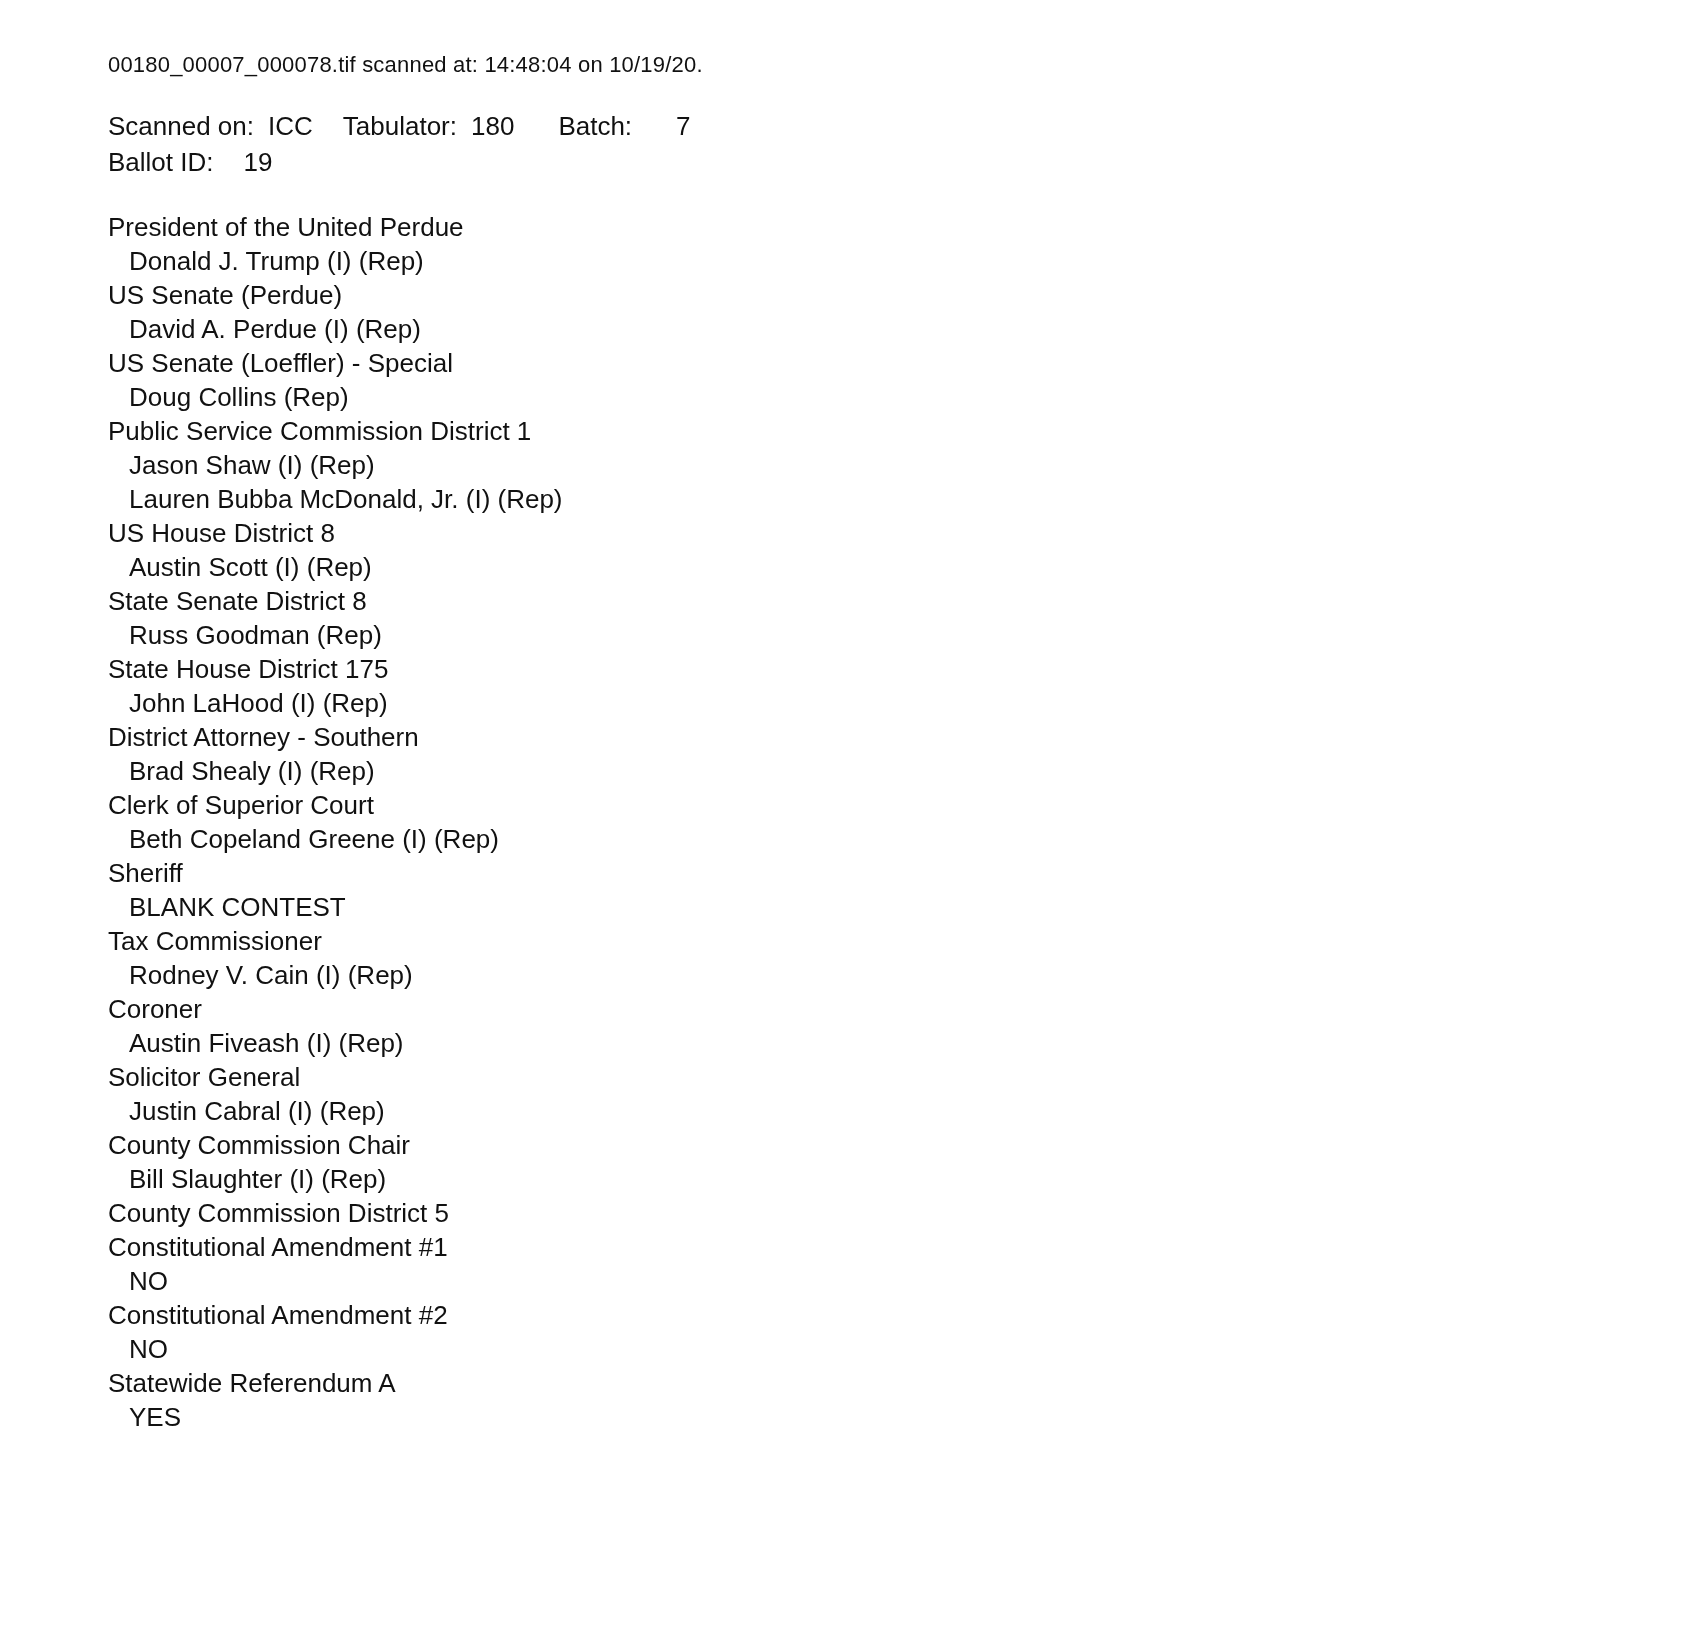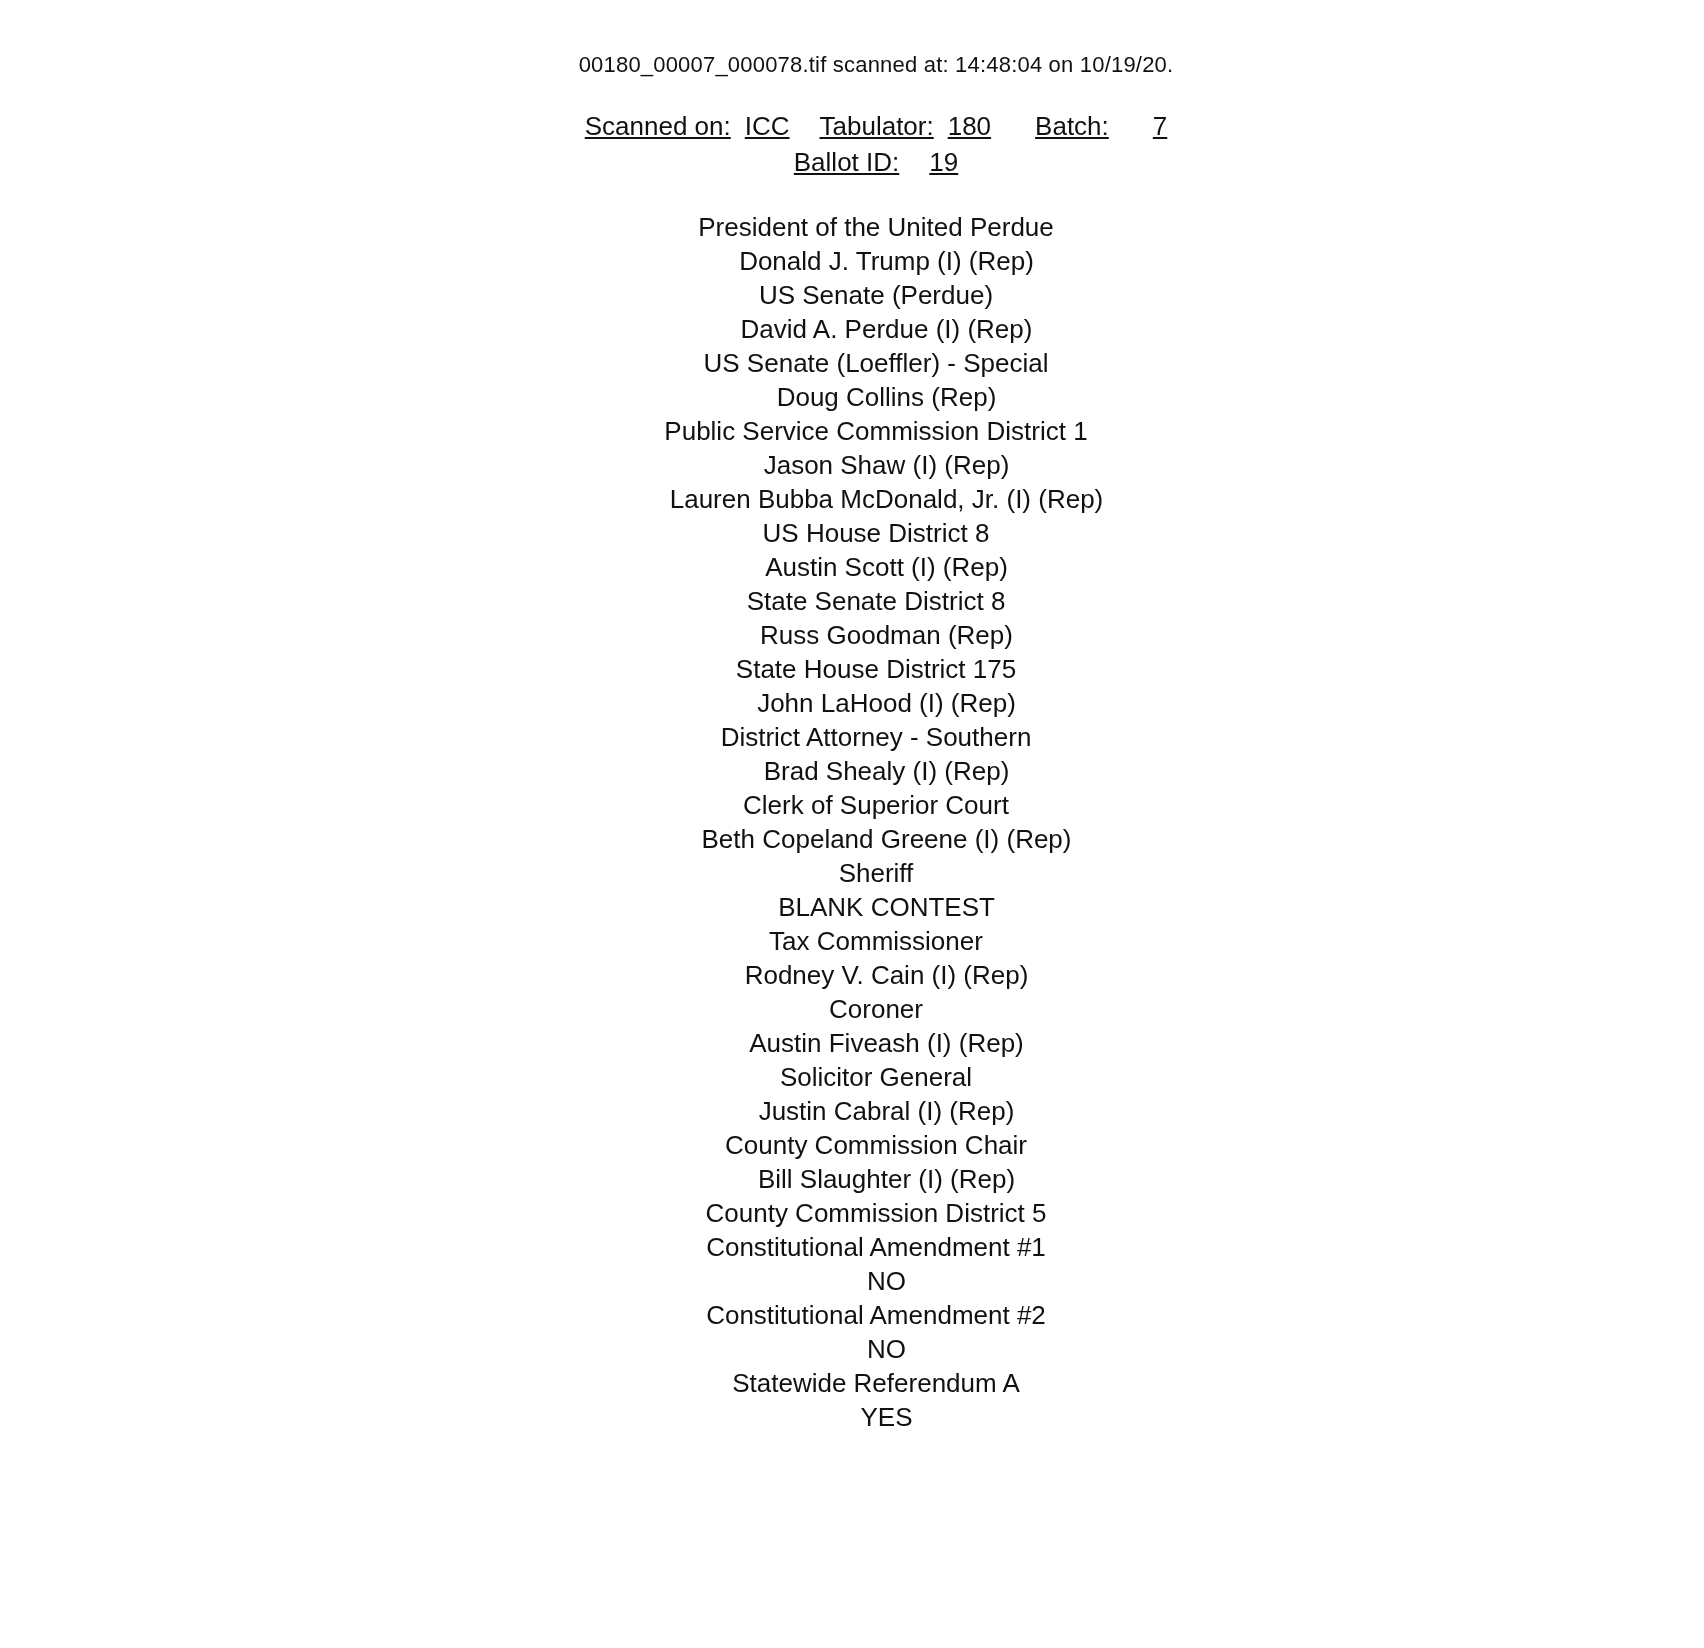--- a/index.html
+++ b/index.html
@@ -8,33 +8,31 @@
     height: 1648px;
     background: #ffffff;
     font-family: "Liberation Sans", "DejaVu Sans", sans-serif;
     color: #111111;
     overflow: hidden;
   }
   .page {
     width: 1704px;
     height: 1648px;
     padding: 50px 60px 0 108px;
-    text-align: center;
   }
   .scan-line {
     font-size: 22px;
     line-height: 30px;
     letter-spacing: 0.2px;
     margin-bottom: 28px;
   }
   .meta-block {
     font-size: 26px;
     line-height: 36px;
     margin-bottom: 30px;
-    text-decoration: underline;
   }
   .meta-row { white-space: pre; }
   .meta-label { display: inline; }
   .meta-value { display: inline; }
   .gap-sm { display: inline-block; width: 14px; }
   .gap-md { display: inline-block; width: 30px; }
   .gap-lg { display: inline-block; width: 44px; }
   .contest-list {
     font-size: 26px;
     line-height: 34px;

